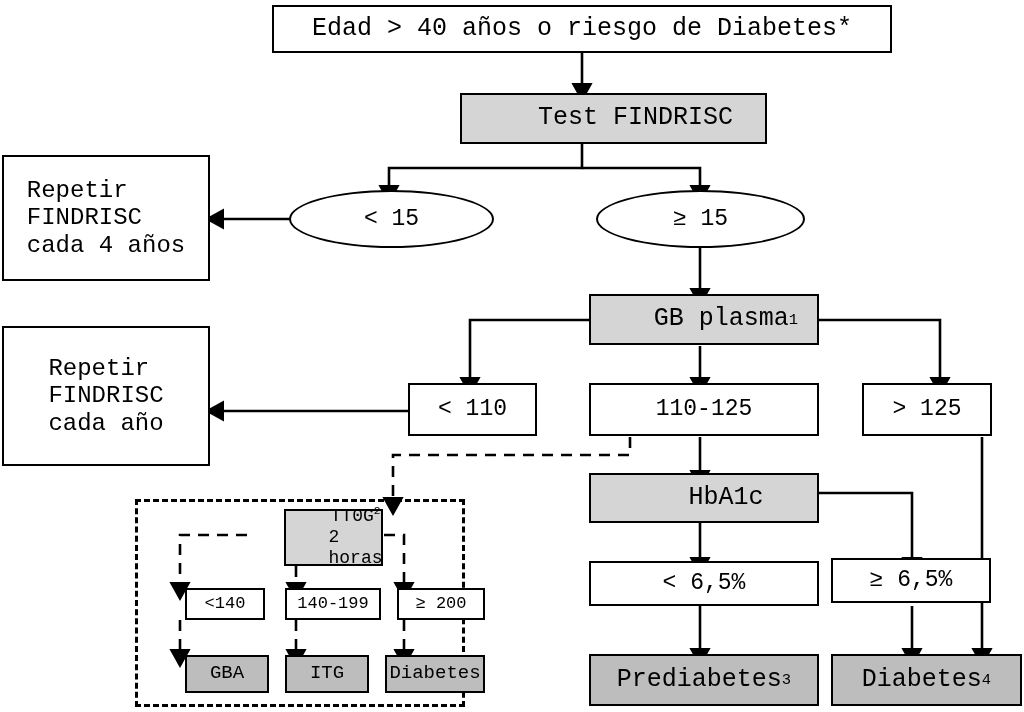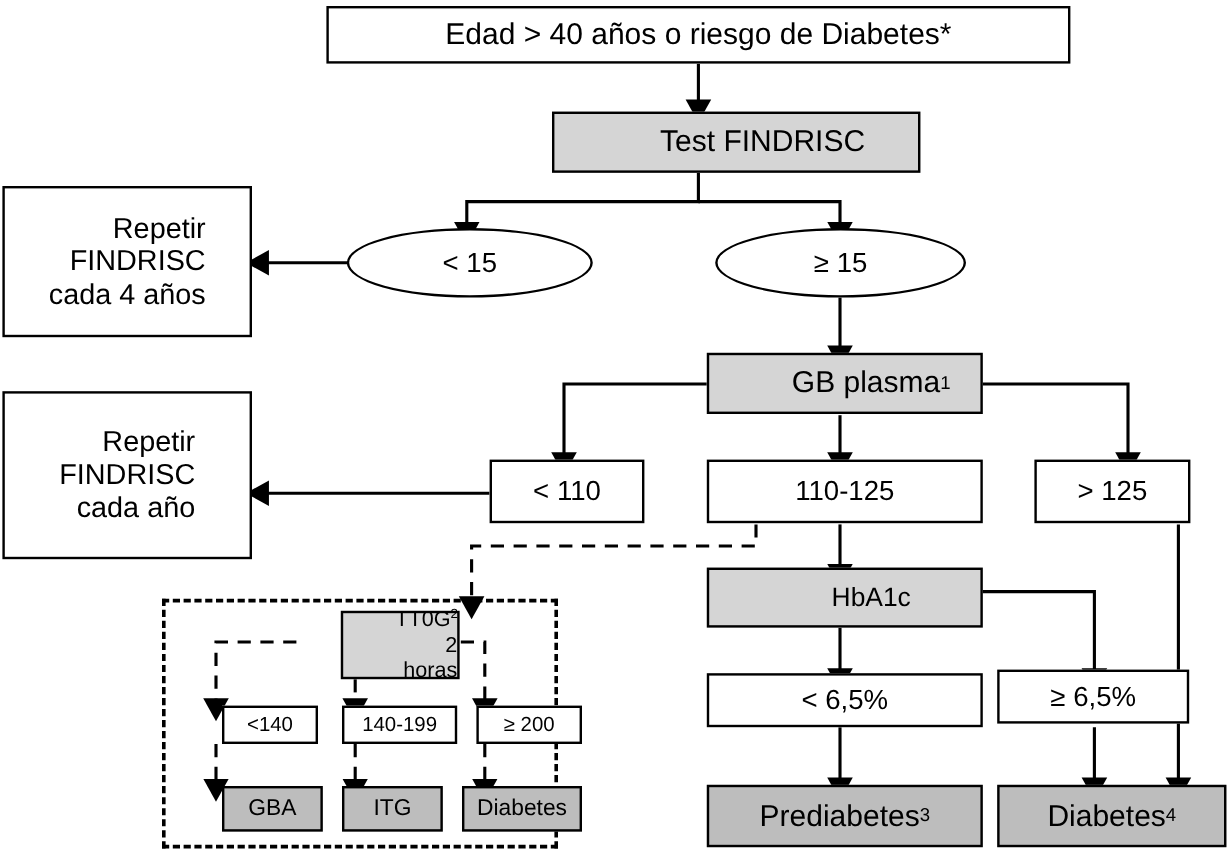--- a/index.html
+++ b/index.html
@@ -20,26 +20,27 @@
     top: 0; left: 0;
     width: 1024px;
     height: 712px;
   }
   .node {
     position: absolute;
     box-sizing: border-box;
     display: flex;
     align-items: center;
     justify-content: center;
-    text-align: right;
+    text-align: left;
     color: #000000;
     line-height: 1.15;
     border: 2.5px solid #000000;
     background: #ffffff;
     white-space: pre-line;
+    font-family: Liberation Mono, monospace;
   }
   .node.shaded      { background: #d5d5d5; padding-left: 44px; }
   .node.outcome     { background: #bdbdbd; }
   .node.ellipse     { border-radius: 50%; border-width: 2.5px; }
   .node.thin        { border-width: 2px; margin-left: 37px; }
   .dashed-region {
     position: absolute;
     box-sizing: border-box;
     border: 3px dashed #000000;
     background: transparent;
@@ -124,21 +125,21 @@
   <div class="node shaded" style="left:589px; top:294px; width:230px; height:51px; font-size:25px;">
     <span>GB plasma</span><sup>1</sup>
   </div>
 
   <div class="node" style="left:408px; top:383px; width:129px; height:53px; font-size:23px;">&lt; 110</div>
 
   <div class="node" style="left:589px; top:383px; width:230px; height:53px; font-size:23px;">110-125</div>
 
   <div class="node" style="left:862px; top:383px; width:130px; height:53px; font-size:23px;">&gt; 125</div>
 
-  <div class="node shaded" style="left:589px; top:473px; width:230px; height:50px; font-size:22px;">HbA1c</div>
+  <div class="node shaded" style="left:589px; top:473px; width:230px; height:50px; font-size:25px;">HbA1c</div>
 
   <div class="node" style="left:589px; top:561px; width:230px; height:45px; font-size:23px;">&lt; 6,5%</div>
 
   <div class="node" style="left:831px; top:558px; width:160px; height:45px; font-size:23px;">≥ 6,5%</div>
 
   <div class="node outcome" style="left:589px; top:654px; width:230px; height:52px; font-size:25px;">
     <span>Prediabetes</span><sup>3</sup>
   </div>
 
   <div class="node outcome" style="left:831px; top:654px; width:191px; height:52px; font-size:25px;">

